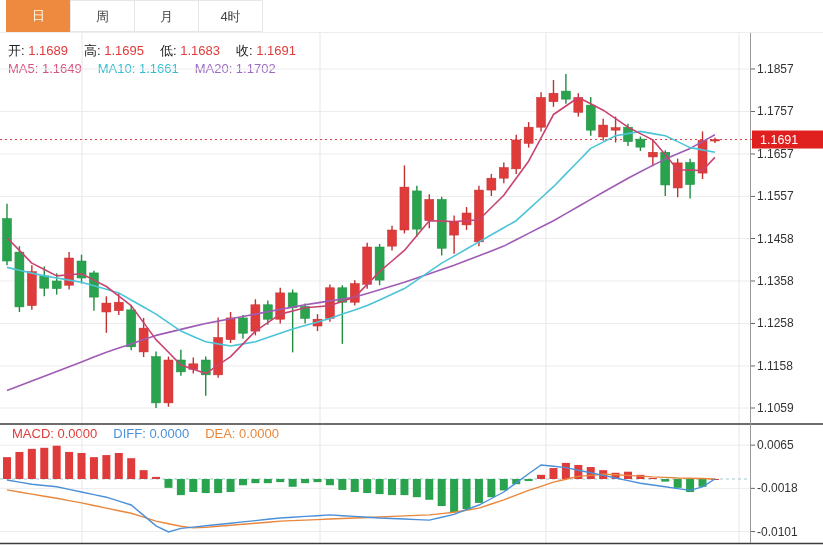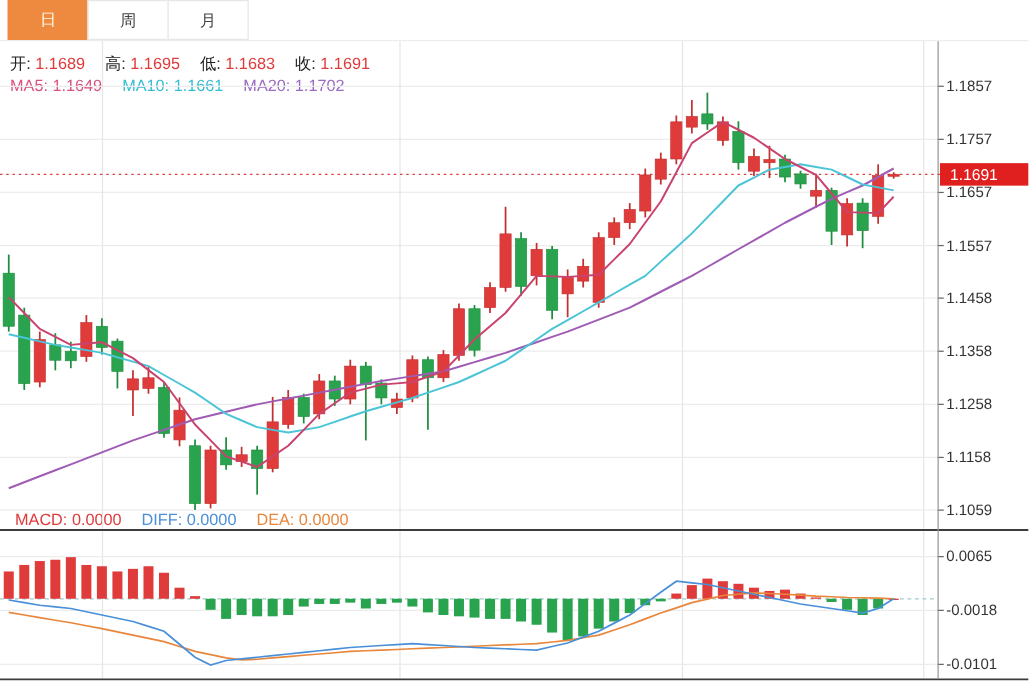--- a/index.html
+++ b/index.html
@@ -6,34 +6,35 @@
   body{font-family:"Liberation Sans","DejaVu Sans",sans-serif;}
   #app{position:relative;width:823px;height:545px;background:#fff;overflow:hidden;}
   
   #tabbar{position:absolute;left:0;top:0;width:823px;height:33px;border-bottom:1px solid #ededed;background:#fff;display:flex;padding-left:7px;box-sizing:border-box;}
   .tab{width:65px;height:32px;line-height:32px;text-align:center;font-size:13px;color:#444;background:#fff;border:1px solid #e7e7e7;margin-left:-1px;box-sizing:border-box;cursor:pointer;}
   .tab.active{color:#fffbe8;border:none;}
   
   .legend{position:absolute;white-space:nowrap;font-size:13px;}
   #ohlc-row{left:8px;top:42px;}
   #ma-row{left:8px;top:61px;}
-  #macd-row{left:12px;top:408px;}
+  #macd-row{left:12px;top:426px;}
   .legend .item{margin-right:16px;}
   .legend .lab{color:#222;}
   #svg-layer{position:absolute;left:0;top:0;}
   .ticktext{font-size:12px;fill:#333;}
 </style>
 </head>
 <body>
 <div id="app">
 
 <div id="tabbar">
       <div class="tab active" style="background: rgb(238, 138, 63);">日</div>
       <div class="tab">周</div>
       <div class="tab">月</div>
+      <div class="tab">4时</div>
     </div>
 
 <div id="ohlc-row" class="legend"><span class="item"><span class="lab">开:</span><span style="color: rgb(224, 59, 59);"> 1.1689</span></span><span class="item"><span class="lab">高:</span><span style="color: rgb(224, 59, 59);"> 1.1695</span></span><span class="item"><span class="lab">低:</span><span style="color: rgb(224, 59, 59);"> 1.1683</span></span><span class="item"><span class="lab">收:</span><span style="color: rgb(224, 59, 59);"> 1.1691</span></span></div>
 
 <div id="ma-row" class="legend"><span class="item"><span class="lab" style="color: rgb(217, 83, 127);">MA5:</span><span style="color: rgb(217, 83, 127);"> 1.1649</span></span><span class="item"><span class="lab" style="color: rgb(53, 189, 211);">MA10:</span><span style="color: rgb(53, 189, 211);"> 1.1661</span></span><span class="item"><span class="lab" style="color: rgb(155, 107, 196);">MA20:</span><span style="color: rgb(155, 107, 196);"> 1.1702</span></span></div>
 
 <div id="macd-row" class="legend"><span class="item"><span class="lab" style="color: rgb(224, 59, 59);">MACD:</span><span style="color: rgb(224, 59, 59);"> 0.0000</span></span><span class="item"><span class="lab" style="color: rgb(74, 144, 217);">DIFF:</span><span style="color: rgb(74, 144, 217);"> 0.0000</span></span><span class="item"><span class="lab" style="color: rgb(232, 135, 60);">DEA:</span><span style="color: rgb(232, 135, 60);"> 0.0000</span></span></div>
 
 <svg id="svg-layer" width="823" height="545" viewBox="0 0 823 545">
       <line x1="0" y1="69" x2="750" y2="69" stroke="#ececec" stroke-width="1"></line>

